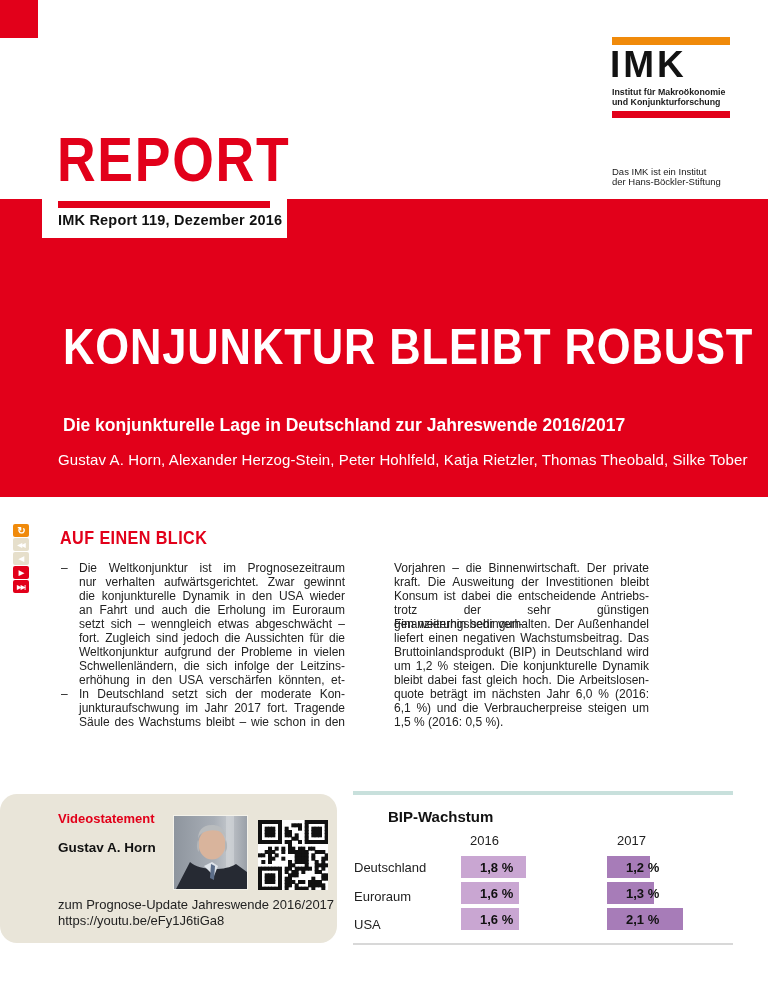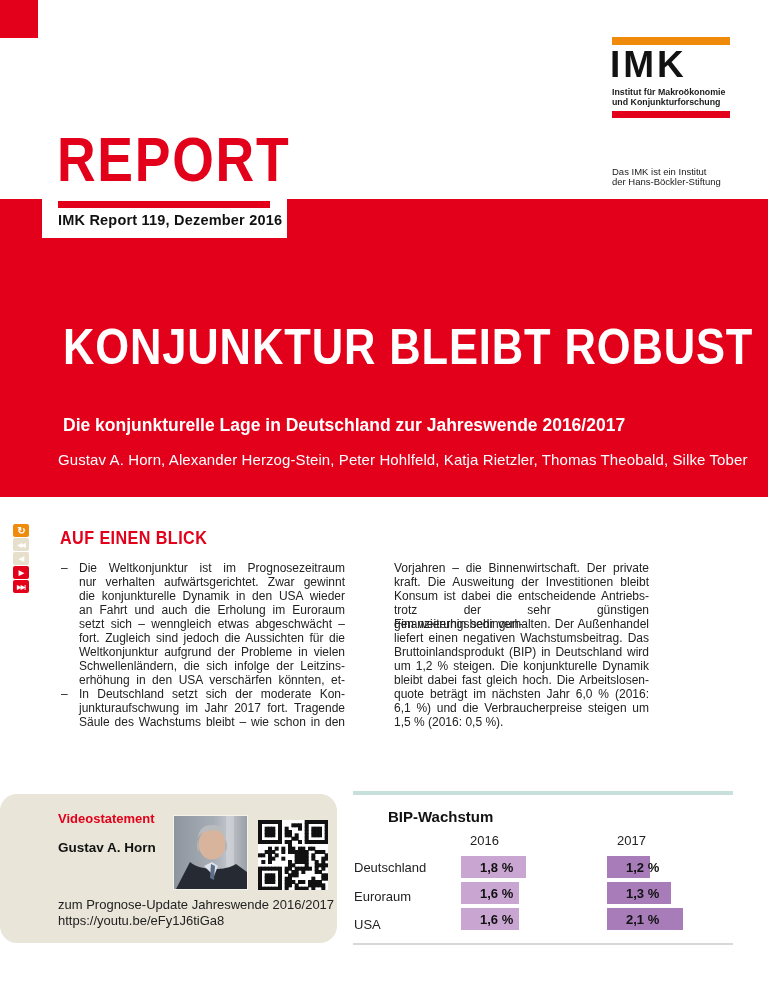--- a/index.html
+++ b/index.html
@@ -418,21 +418,21 @@
         <div class="bip-bar" style="top: 70px; left: 108px; width: 65px; background: rgb(201, 166, 210);">
           <span>1,8 %</span>
         </div>
         <div class="bip-bar" style="top: 70px; left: 254px; width: 43px; background: rgb(167, 124, 184);">
           <span>1,2 %</span>
         </div>
         <div class="bip-label" style="top: 103px;">Euroraum</div>
         <div class="bip-bar" style="top: 96px; left: 108px; width: 58px; background: rgb(201, 166, 210);">
           <span>1,6 %</span>
         </div>
-        <div class="bip-bar" style="top: 96px; left: 254px; width: 64px; background: rgb(167, 124, 184);">
+        <div class="bip-bar" style="top: 96px; left: 254px; width: 47px; background: rgb(167, 124, 184);">
           <span>1,3 %</span>
         </div>
         <div class="bip-label" style="top: 131px;">USA</div>
         <div class="bip-bar" style="top: 122px; left: 108px; width: 58px; background: rgb(201, 166, 210);">
           <span>1,6 %</span>
         </div>
         <div class="bip-bar" style="top: 122px; left: 254px; width: 76px; background: rgb(167, 124, 184);">
           <span>2,1 %</span>
         </div>
       </div>

